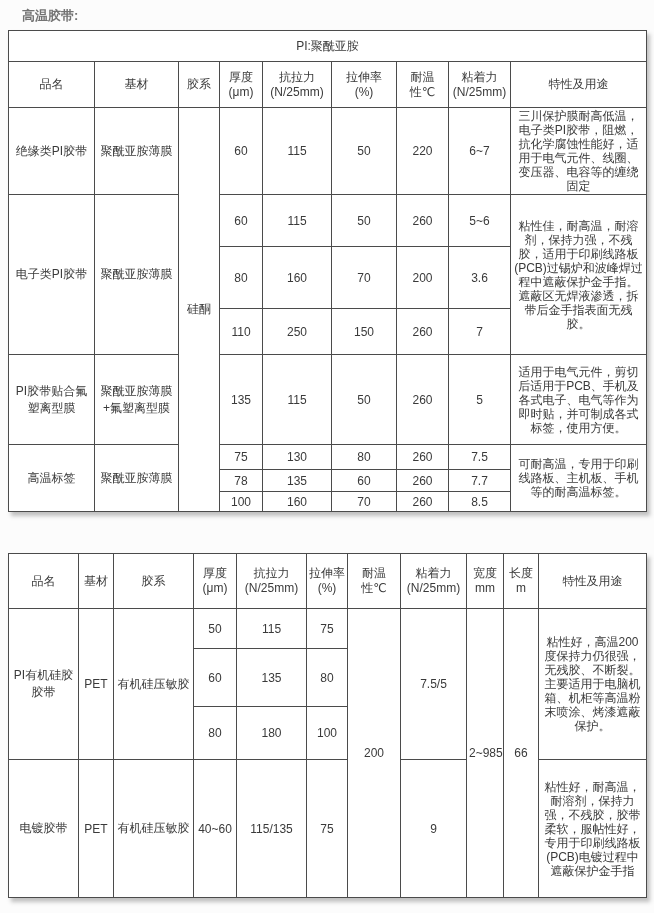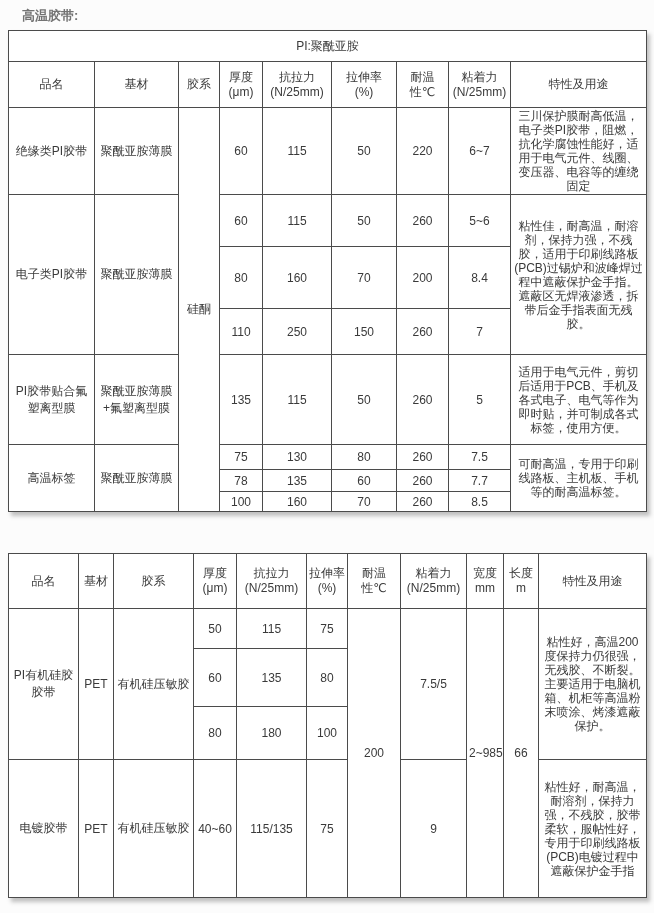--- a/index.html
+++ b/index.html
@@ -116,21 +116,21 @@
       <td class="num">50</td>
       <td class="num">260</td>
       <td class="num">5~6</td>
       <td class="desc" rowspan="3">粘性佳，耐高温，耐溶剂，保持力强，不残胶，适用于印刷线路板(PCB)过锡炉和波峰焊过程中遮蔽保护金手指。遮蔽区无焊液渗透，拆带后金手指表面无残胶。</td>
     </tr>
     <tr class="r2b">
       <td class="num">80</td>
       <td class="num">160</td>
       <td class="num">70</td>
       <td class="num">200</td>
-      <td class="num">8.4</td>
+      <td class="num">3.6</td>
     </tr>
     <tr class="r2c">
       <td class="num">110</td>
       <td class="num">250</td>
       <td class="num">150</td>
       <td class="num">260</td>
       <td class="num">7</td>
     </tr>
 
     <tr class="r3">

